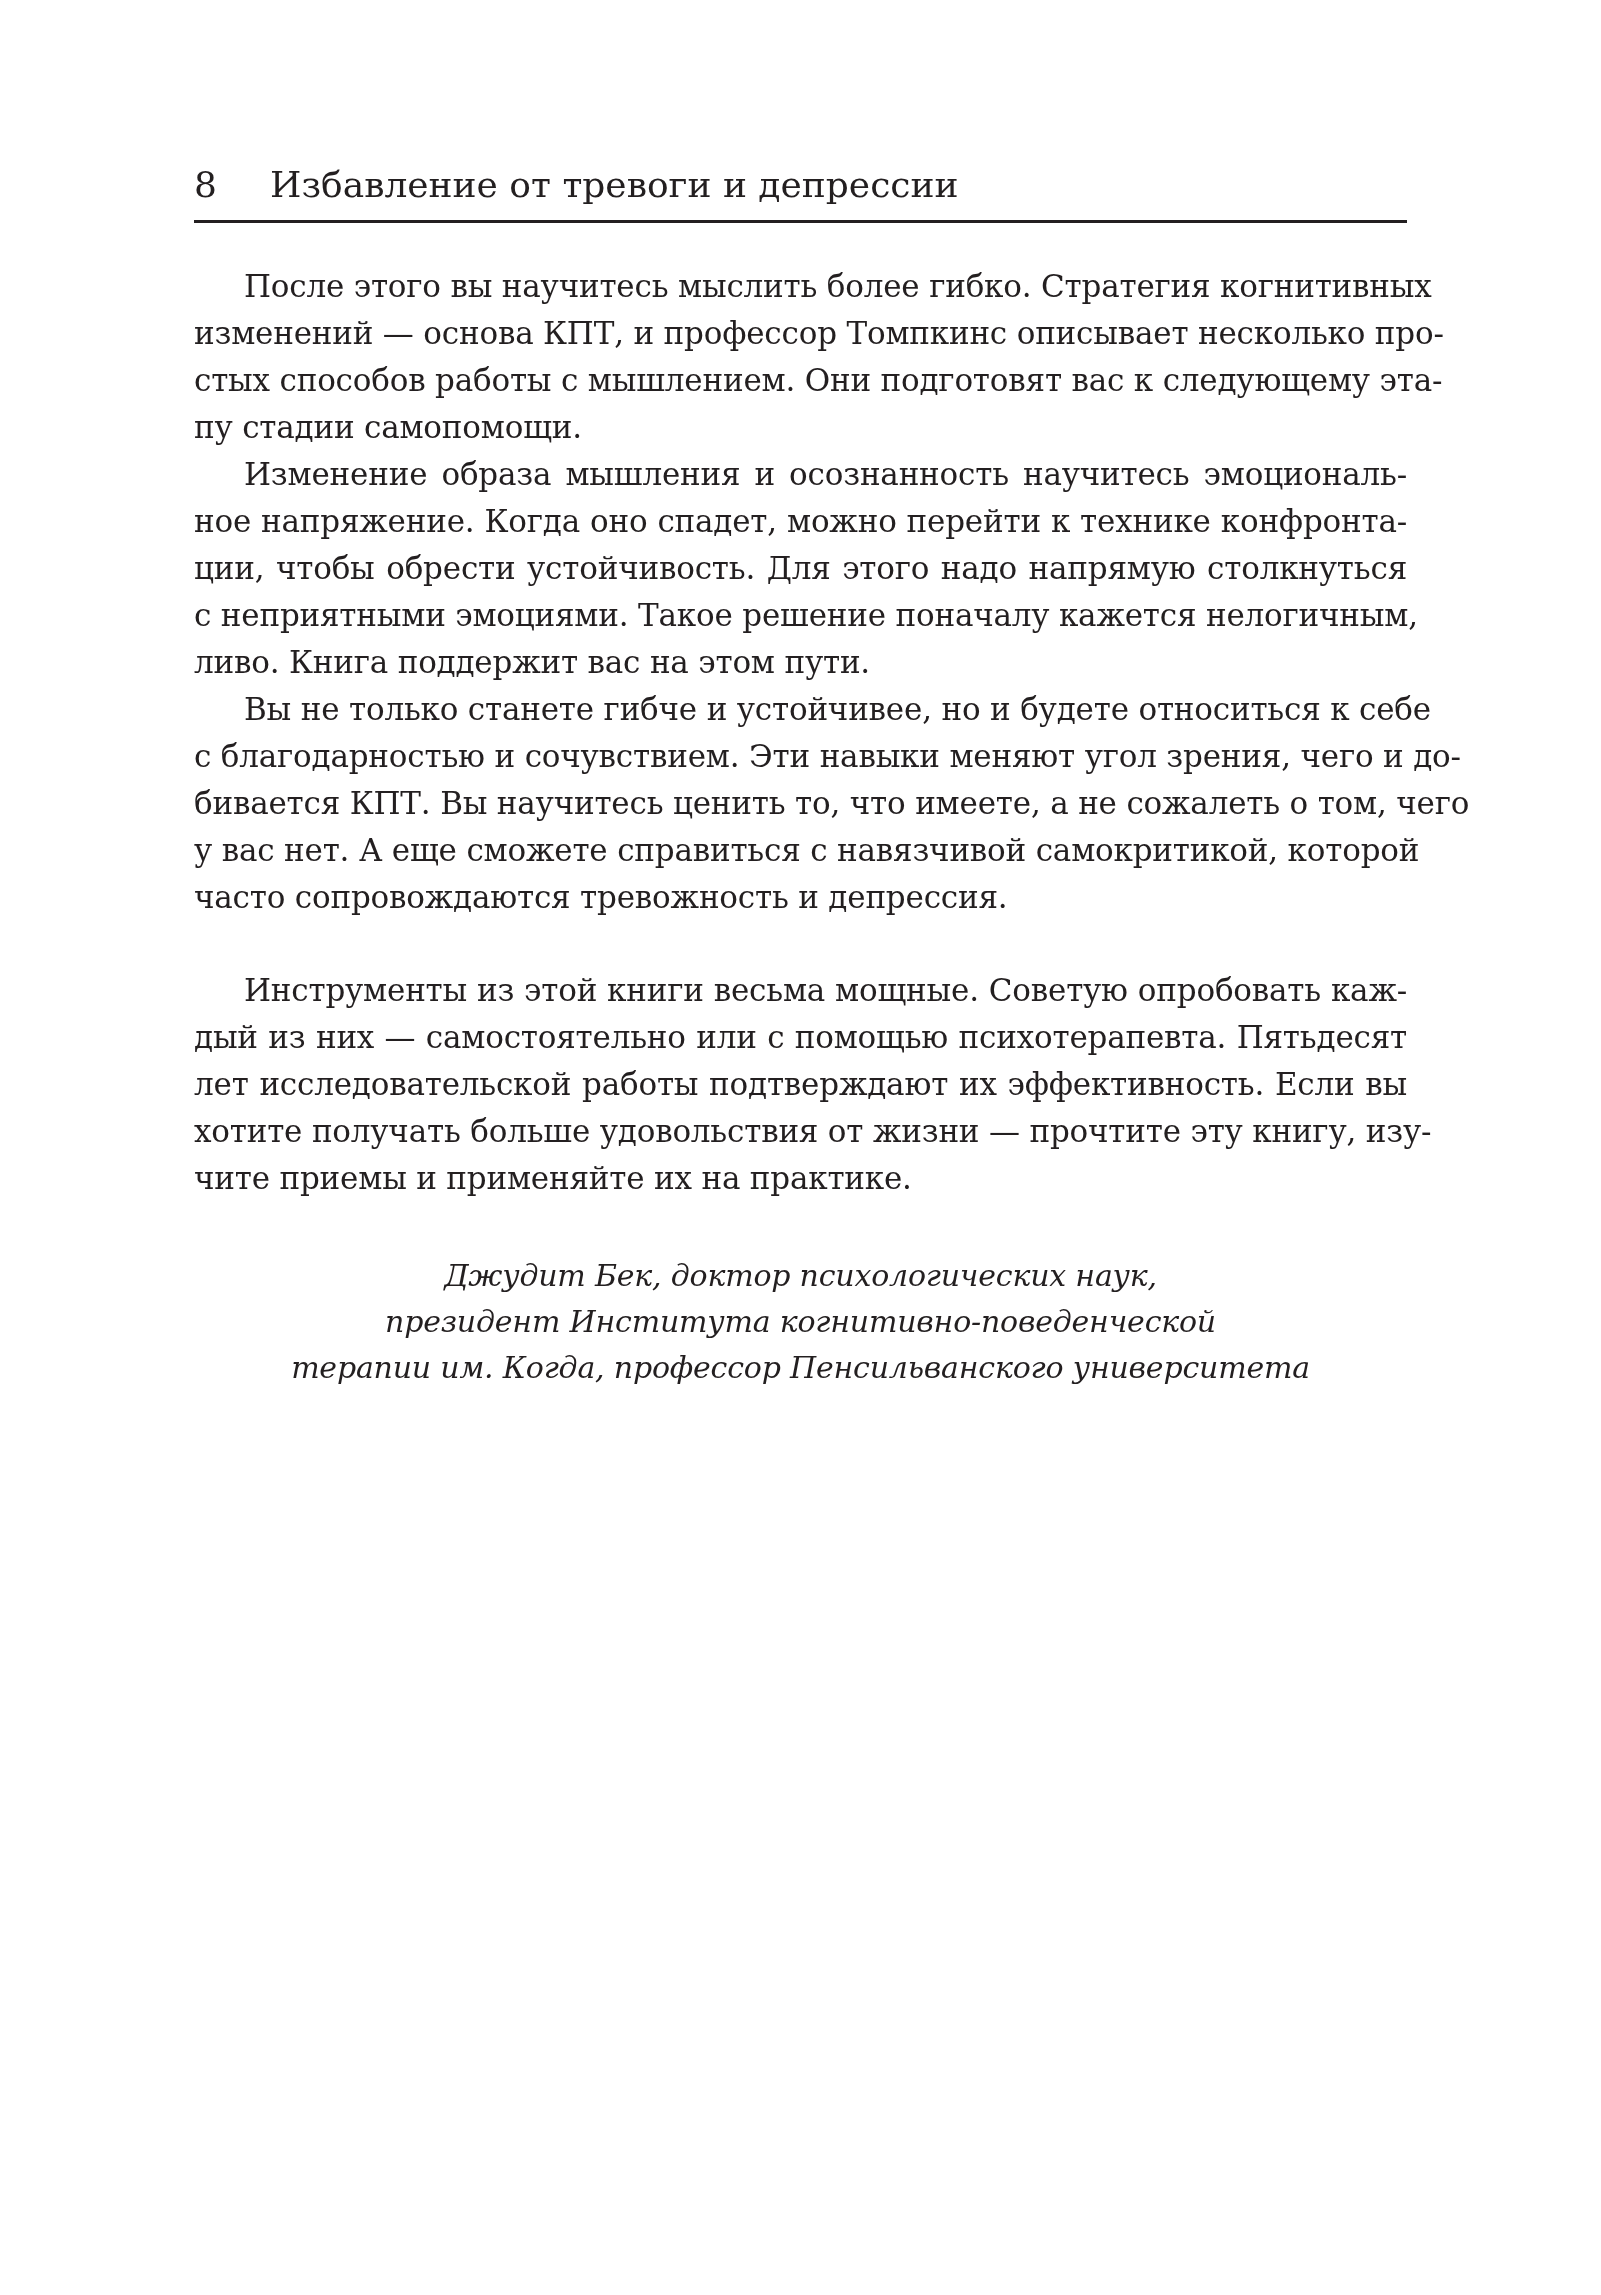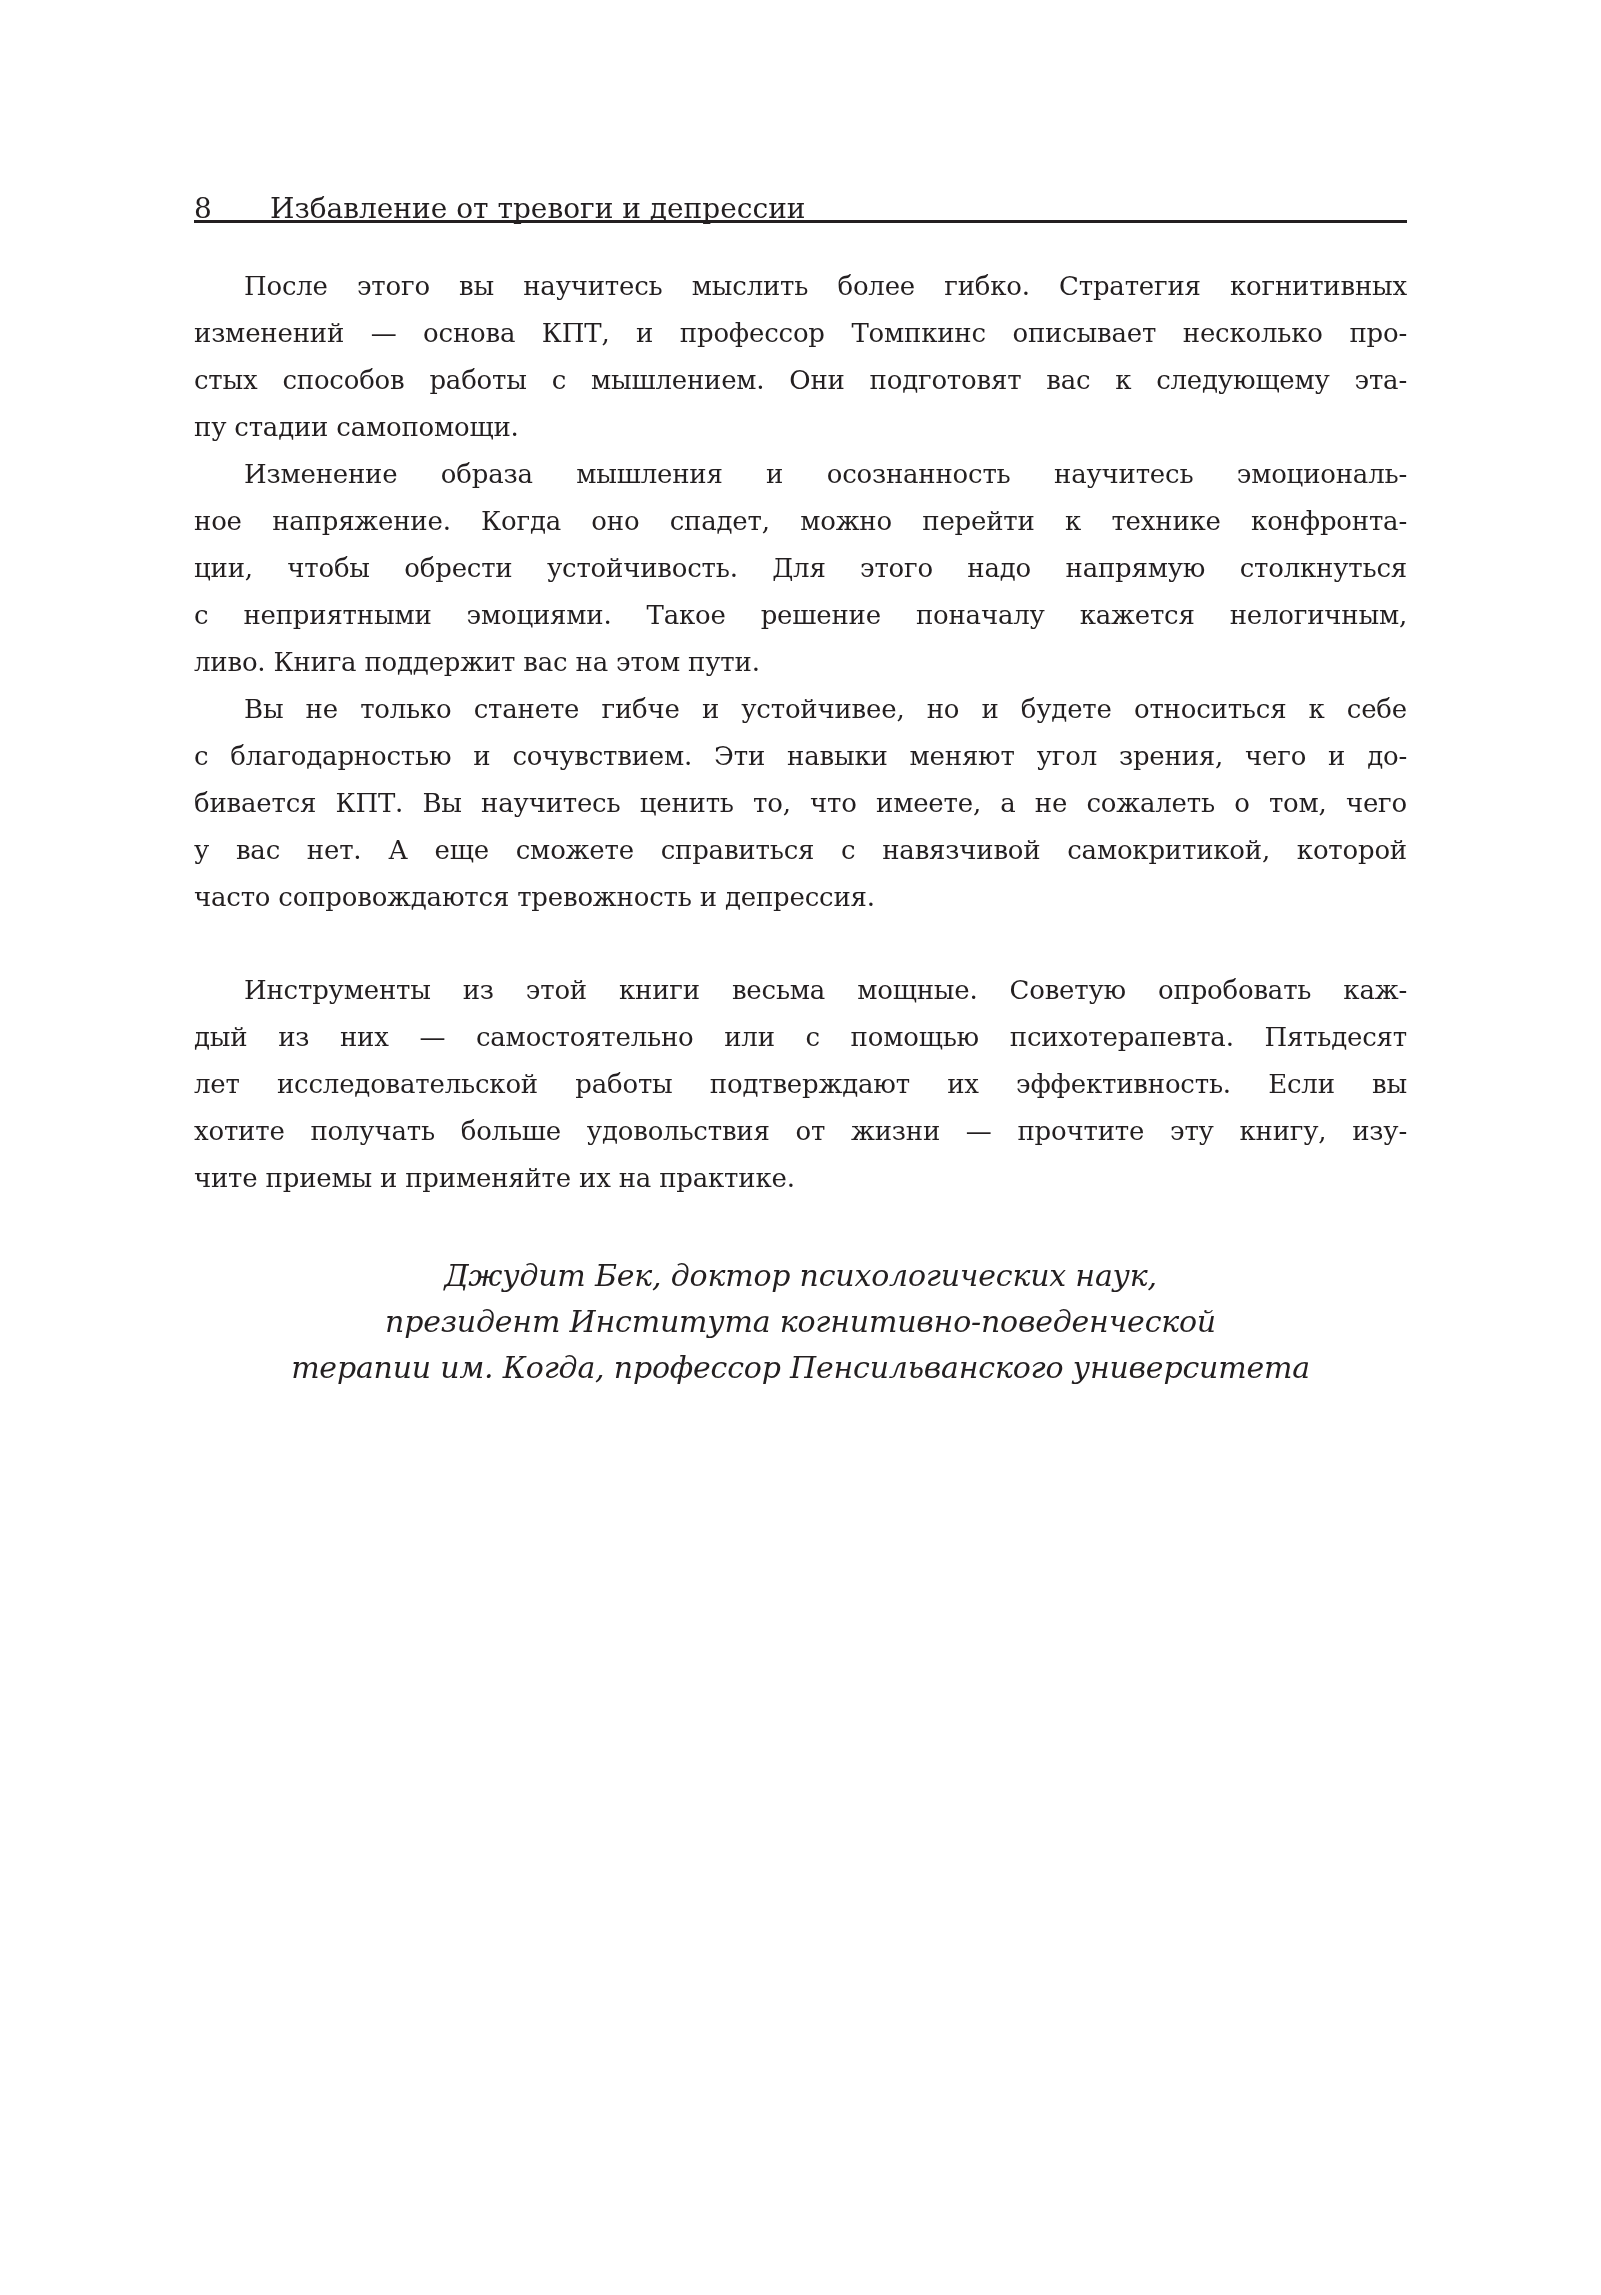--- a/index.html
+++ b/index.html
@@ -1,25 +1,25 @@
 <!DOCTYPE html>
 <html style="font-size:13.2px"><head>
   <meta charset="utf-8">
   <style>
     html, body { margin: 0; padding: 0; background: #ffffff; }
     body { width: 1602px; height: 2295px; position: relative; overflow: hidden;
            font-family: "DejaVu Serif", "Liberation Serif", serif; color: #231f20; }
     .page { position: absolute; left: 194px; top: 0; width: 1213px; }
     .running-head { position: absolute; top: 164px; left: 0; width: 1213px; height: 41px;
-                    font-size: 28px; line-height: 41px; white-space: nowrap; margin-top: 24px; }
+                    font-size: 36px; line-height: 41px; white-space: nowrap; }
     .page-num { display: inline-block; width: 76px; }
     .head-title { display: inline-block; }
     .rule { position: absolute; top: 220px; left: 0; width: 1213px; height: 2.5px; background: #231f20; }
     .body { position: absolute; top: 263px; left: 0; width: 1213px; }
-    .para-line { font-size: 26px; line-height: 47px; height: 47px; white-space: nowrap;
+    .para-line { font-size: 31px; line-height: 47px; height: 47px; white-space: nowrap;
                  text-align: justify; text-align-last: justify; letter-spacing: -0.2px; }
     .para-line.last { text-align-last: left; }
     .para-line.indent { padding-left: 50px; }
     .gap { height: 46px; }
     .sig-gap { height: 51px; }
     .sig-line { font-style: italic; font-size: 30px; line-height: 46px; height: 46px;
                 text-align: center; white-space: nowrap; letter-spacing: -0.2px; }
   </style>
 </head>
 <body>

